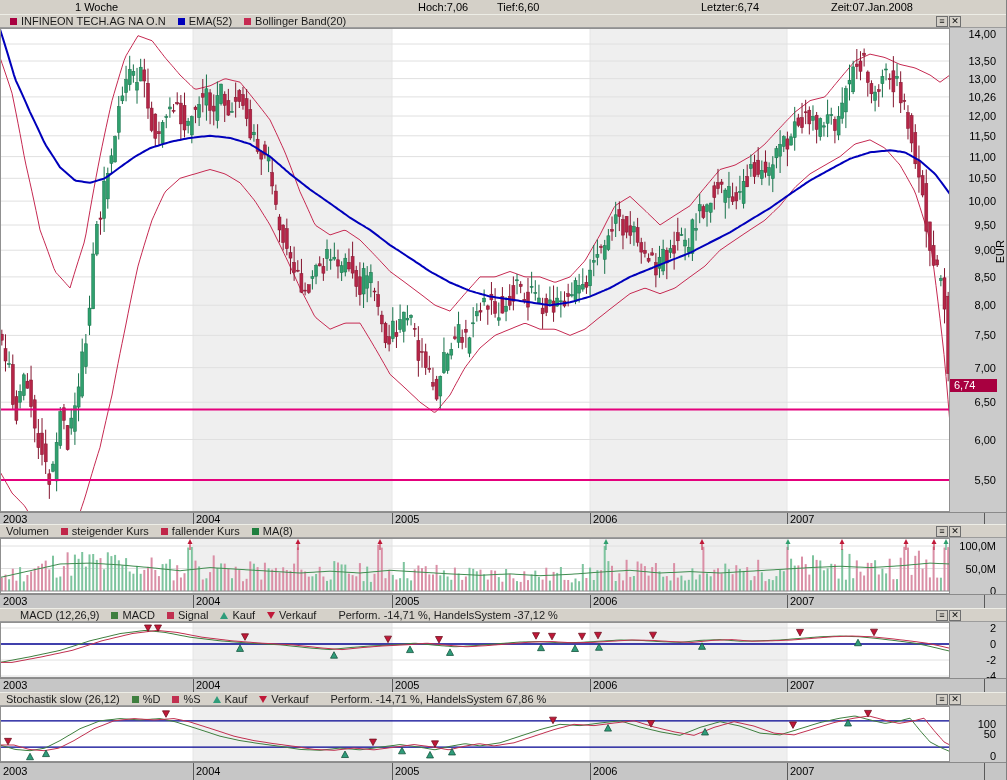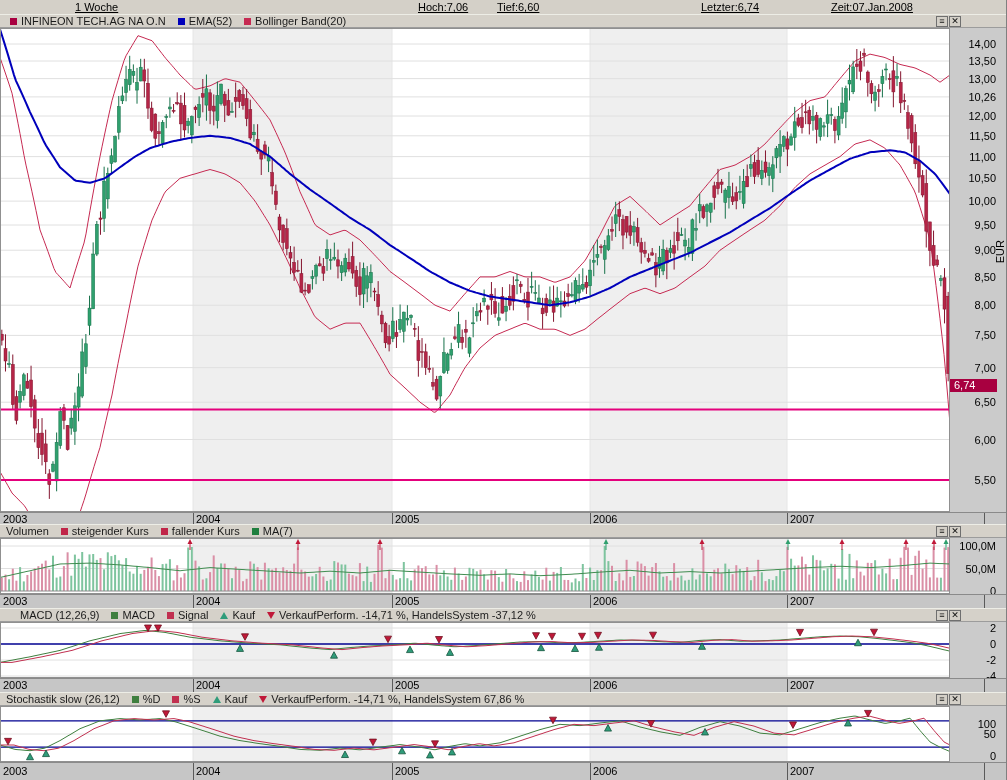--- a/index.html
+++ b/index.html
@@ -1,30 +1,30 @@
 <!DOCTYPE html>
 <html><head>
 <meta charset="utf-8">
 <style>
   html,body{margin:0;padding:0;background:#D4D0C8;}
   #app{position:relative;width:1007px;height:780px;background:#D4D0C8;
        font-family:"Liberation Sans",sans-serif;font-size:11px;color:#000;
        overflow:hidden;border-right:1px solid #808080;box-sizing:border-box;}
   .topbar{position:absolute;top:0;left:0;width:1007px;height:14px;}
-  .topbar span{position:absolute;top:1px;white-space:nowrap;text-decoration:underline;}
+  .topbar span{position:absolute;top:1px;white-space:nowrap;}
   .legendbar{position:absolute;left:0;width:1007px;height:14px;background:#D5D1C9;
        border-top:1px solid #EDEDE6;border-bottom:1px solid #9C9C9C;box-sizing:border-box;
        display:flex;align-items:center;padding-left:4px;color:#1A1A1A;white-space:nowrap;}
   .chip{width:7px;height:7px;display:inline-block;margin:0 4px 0 12px;flex:none;}
   .chip.first{margin-left:6px;}
   .tri-up{width:0;height:0;border-left:4px solid transparent;border-right:4px solid transparent;
        border-bottom:7px solid #2F9C7A;display:inline-block;margin:0 4px 0 12px;flex:none;}
   .tri-down{width:0;height:0;border-left:4px solid transparent;border-right:4px solid transparent;
        border-top:7px solid #C01838;display:inline-block;margin:0 4px 0 12px;flex:none;}
-  .perform{color:#222;}
+  .perform{margin-left:22px;color:#222;}
   .iconbtn{position:absolute;top:1px;width:12px;height:11px;border:1px solid #6F6F6F;
        background:#D4D0C8;font-size:9px;line-height:9px;text-align:center;color:#111;
        box-sizing:border-box;cursor:default;}
   .iconbtn.menu{left:936px;}
   .iconbtn.close{left:949px;}
   .plot{position:absolute;left:0;width:950px;background:#FFFFFF;}
   .gutter{position:absolute;left:950px;width:57px;background:#CBCBCB;}
   .glabel{position:absolute;right:11px;font-size:11px;color:#000;white-space:nowrap;}
   .badge{position:absolute;left:0;width:47px;height:13px;color:#FFF;padding-left:4px;
        box-sizing:border-box;line-height:13px;}
@@ -612,21 +612,21 @@
         </g>
         <path d="M0 1.2 L2 7.5 L4 13.9 L6 20.4 L8 26.9 L10 33.6 L12 40.3 L14 47.1 L16 52.8 L18 57.1 L20 61.5 L22 65.9 L24 70.4 L26 74.9 L28 79.5 L30 84.1 L32 88.2 L34 92.4 L36 96.6 L38 100.8 L40 105.1 L42 109.5 L44 113.8 L46 117.5 L48 120.6 L50 123.6 L52 126.7 L54 129.8 L56 133.0 L58 136.1 L60 139.3 L62 141.0 L64 142.8 L66 144.5 L68 146.3 L70 148.1 L72 149.8 L74 151.6 L76 152.7 L78 153.0 L80 153.3 L82 153.6 L84 153.9 L86 154.2 L88 154.5 L90 154.8 L92 154.2 L94 153.6 L96 153.0 L98 152.4 L100 151.8 L102 151.2 L104 150.6 L106 149.5 L108 148.1 L110 146.6 L112 145.1 L114 143.7 L116 142.2 L118 140.8 L120 139.3 L122 137.9 L124 136.4 L126 135.0 L128 133.6 L130 132.1 L132 130.7 L134 129.3 L136 128.0 L138 126.9 L140 125.8 L142 124.6 L144 123.5 L146 122.4 L148 121.3 L150 120.2 L152 119.5 L154 118.9 L156 118.3 L158 117.7 L160 117.0 L162 116.4 L164 115.8 L166 115.2 L168 114.6 L170 114.0 L172 113.5 L174 113.1 L176 112.7 L178 112.3 L180 111.9 L182 111.5 L184 111.1 L186 110.7 L188 110.3 L190 109.9 L192 109.7 L194 109.5 L196 109.2 L198 109.0 L200 108.8 L202 108.6 L204 108.4 L206 108.2 L208 108.0 L210 107.8 L212 108.0 L214 108.2 L216 108.4 L218 108.6 L220 108.8 L222 109.0 L224 109.2 L226 109.5 L228 109.7 L230 109.9 L232 110.5 L234 111.1 L236 111.7 L238 112.3 L240 112.9 L242 113.5 L244 114.2 L246 114.8 L248 115.4 L250 116.0 L252 117.3 L254 118.5 L256 119.7 L258 121.0 L260 122.3 L262 123.5 L264 124.8 L266 126.0 L268 127.3 L270 128.6 L272 130.3 L274 132.0 L276 133.7 L278 135.4 L280 137.1 L282 138.9 L284 140.6 L286 142.4 L288 144.1 L290 145.9 L292 147.4 L294 149.0 L296 150.5 L298 152.1 L300 153.6 L302 155.2 L304 156.8 L306 158.4 L308 159.9 L310 161.5 L312 162.9 L314 164.3 L316 165.7 L318 167.0 L320 168.4 L322 169.8 L324 171.2 L326 172.6 L328 174.0 L330 175.4 L332 176.8 L334 178.2 L336 179.6 L338 181.1 L340 182.5 L342 183.9 L344 185.4 L346 186.8 L348 188.2 L350 189.7 L352 190.9 L354 192.1 L356 193.3 L358 194.6 L360 195.8 L362 197.0 L364 198.2 L366 199.5 L368 200.7 L370 201.9 L372 203.4 L374 204.9 L376 206.4 L378 207.9 L380 209.5 L382 211.0 L384 212.5 L386 214.0 L388 215.6 L390 217.1 L392 218.4 L394 219.7 L396 221.0 L398 222.2 L400 223.5 L402 224.8 L404 226.2 L406 227.5 L408 228.8 L410 230.1 L412 231.4 L414 232.7 L416 234.1 L418 235.4 L420 236.7 L422 238.1 L424 239.4 L426 240.8 L428 242.1 L430 243.5 L432 244.6 L434 245.6 L436 246.7 L438 247.8 L440 248.9 L442 250.0 L444 251.1 L446 252.2 L448 253.3 L450 254.5 L452 255.3 L454 256.1 L456 257.0 L458 257.8 L460 258.6 L462 259.5 L464 260.3 L466 261.2 L468 262.0 L470 262.9 L472 263.4 L474 264.0 L476 264.6 L478 265.1 L480 265.7 L482 266.3 L484 266.8 L486 267.4 L488 268.0 L490 268.6 L492 268.8 L494 269.1 L496 269.4 L498 269.7 L500 270.0 L502 270.3 L504 270.6 L506 270.9 L508 271.1 L510 271.4 L512 271.7 L514 272.0 L516 272.3 L518 272.6 L520 272.9 L522 273.2 L524 273.5 L526 273.7 L528 274.0 L530 274.3 L532 274.6 L534 274.9 L536 275.2 L538 275.5 L540 275.8 L542 276.1 L544 276.4 L546 276.6 L548 276.9 L550 277.2 L552 276.9 L554 276.6 L556 276.4 L558 276.1 L560 275.8 L562 275.5 L564 275.2 L566 274.9 L568 274.6 L570 274.3 L572 273.7 L574 273.2 L576 272.6 L578 272.0 L580 271.4 L582 270.9 L584 270.3 L586 269.7 L588 269.1 L590 268.6 L592 267.7 L594 266.8 L596 266.0 L598 265.1 L600 264.3 L602 263.4 L604 262.6 L606 261.7 L608 260.9 L610 260.0 L612 258.9 L614 257.8 L616 256.7 L618 255.6 L620 254.5 L622 253.3 L624 252.2 L626 251.1 L628 250.0 L630 248.9 L632 248.1 L634 247.3 L636 246.5 L638 245.6 L640 244.8 L642 244.0 L644 243.2 L646 242.4 L648 241.6 L650 240.8 L652 240.0 L654 239.1 L656 238.3 L658 237.5 L660 236.7 L662 235.9 L664 235.1 L666 234.3 L668 233.5 L670 232.7 L672 231.9 L674 231.1 L676 230.4 L678 229.6 L680 228.8 L682 228.0 L684 227.2 L686 226.4 L688 225.6 L690 224.8 L692 223.8 L694 222.8 L696 221.7 L698 220.7 L700 219.7 L702 218.6 L704 217.6 L706 216.6 L708 215.6 L710 214.5 L712 213.5 L714 212.5 L716 211.5 L718 210.5 L720 209.5 L722 208.4 L724 207.4 L726 206.4 L728 205.4 L730 204.4 L732 203.2 L734 201.9 L736 200.7 L738 199.5 L740 198.2 L742 197.0 L744 195.8 L746 194.6 L748 193.3 L750 192.1 L752 190.9 L754 189.7 L756 188.5 L758 187.3 L760 186.1 L762 184.9 L764 183.7 L766 182.5 L768 181.3 L770 180.1 L772 178.7 L774 177.3 L776 175.9 L778 174.5 L780 173.1 L782 171.7 L784 170.3 L786 168.9 L788 167.5 L790 166.1 L792 164.7 L794 163.4 L796 162.0 L798 160.6 L800 159.3 L802 157.9 L804 156.6 L806 155.2 L808 153.9 L810 152.5 L812 151.4 L814 150.3 L816 149.2 L818 148.1 L820 147.0 L822 145.9 L824 144.8 L826 143.7 L828 142.6 L830 141.5 L832 140.4 L834 139.3 L836 138.2 L838 137.1 L840 136.1 L842 135.0 L844 133.9 L846 132.8 L848 131.8 L850 130.7 L852 130.1 L854 129.4 L856 128.8 L858 128.2 L860 127.5 L862 126.9 L864 126.2 L866 125.6 L868 125.0 L870 124.3 L872 124.1 L874 123.9 L876 123.7 L878 123.5 L880 123.3 L882 123.1 L884 122.9 L886 122.7 L888 122.5 L890 122.3 L892 122.5 L894 122.8 L896 123.1 L898 123.4 L900 123.6 L902 123.9 L904 124.2 L906 124.9 L908 126.0 L910 127.2 L912 128.3 L914 129.4 L916 130.6 L918 131.7 L920 132.8 L922 134.6 L924 136.3 L926 138.0 L928 139.7 L930 141.5 L932 143.2 L934 145.0 L936 147.2 L938 149.8 L940 152.5 L942 155.2 L944 157.9 L946 160.6 L948 163.4 L950 166.1 " fill="none" stroke="#0000BB" stroke-width="2"></path>
         <line x1="0" y1="381.4" x2="950" y2="381.4" stroke="#E4007C" stroke-width="2"></line>
         <line x1="0" y1="452.1" x2="950" y2="452.1" stroke="#E4007C" stroke-width="2"></line>
         <rect x="0.5" y="0.5" width="949" height="483" fill="none" stroke="#909090"></rect>
       </svg>
   </div>
   <div class="gutter" id="main-gutter" style="top:28px;height:484px">
     <div class="eur">EUR</div>
     <div class="badge" id="price-badge" style="top: 351px; background: rgb(168, 0, 64);">6,74</div>
-  <div class="glabel" style="top: 10px;">14,00</div>
+  <div class="glabel" style="top: 0;">14,00</div>
       <div class="glabel" style="top: 26.9764px;">13,50</div>
       <div class="glabel" style="top: 44.5936px;">13,00</div>
       <div class="glabel" style="top: 62.9018px;">10,26</div>
       <div class="glabel" style="top: 81.9575px;">12,00</div>
       <div class="glabel" style="top: 101.824px;">11,50</div>
       <div class="glabel" style="top: 122.574px;">11,00</div>
       <div class="glabel" style="top: 144.29px;">10,50</div>
       <div class="glabel" style="top: 167.065px;">10,00</div>
       <div class="glabel" style="top: 191.009px;">9,50</div>
       <div class="glabel" style="top: 216.248px;">9,00</div>
@@ -651,21 +651,21 @@
       <span class="ytick" style="left: 984px; height: 100%;"></span>
     </div>
 
   <div class="legendbar" style="top:524px">
     <span style="margin-left:2px">Volumen</span>
     <span class="chip" style="background:#C02649"></span>
     <span>steigender Kurs</span>
     <span class="chip" style="background:#C02649"></span>
     <span>fallender Kurs</span>
     <span class="chip" style="background:#1F7F3F"></span>
-    <span>MA(7)</span>
+    <span>MA(8)</span>
     <span class="iconbtn menu">≡</span>
     <span class="iconbtn close">✕</span>
   </div>
   <div class="plot" style="top:538px;height:56px">
     <svg id="vol-svg" width="950" height="56">
         <rect x="193" y="0" width="199" height="56" fill="#EFEFEF"></rect>
         <rect x="590" y="0" width="197" height="56" fill="#EFEFEF"></rect>
         <line x1="193" y1="0" x2="193" y2="56" stroke="#E6E6E6"></line>
         <line x1="392" y1="0" x2="392" y2="56" stroke="#E6E6E6"></line>
         <line x1="590" y1="0" x2="590" y2="56" stroke="#E6E6E6"></line>

